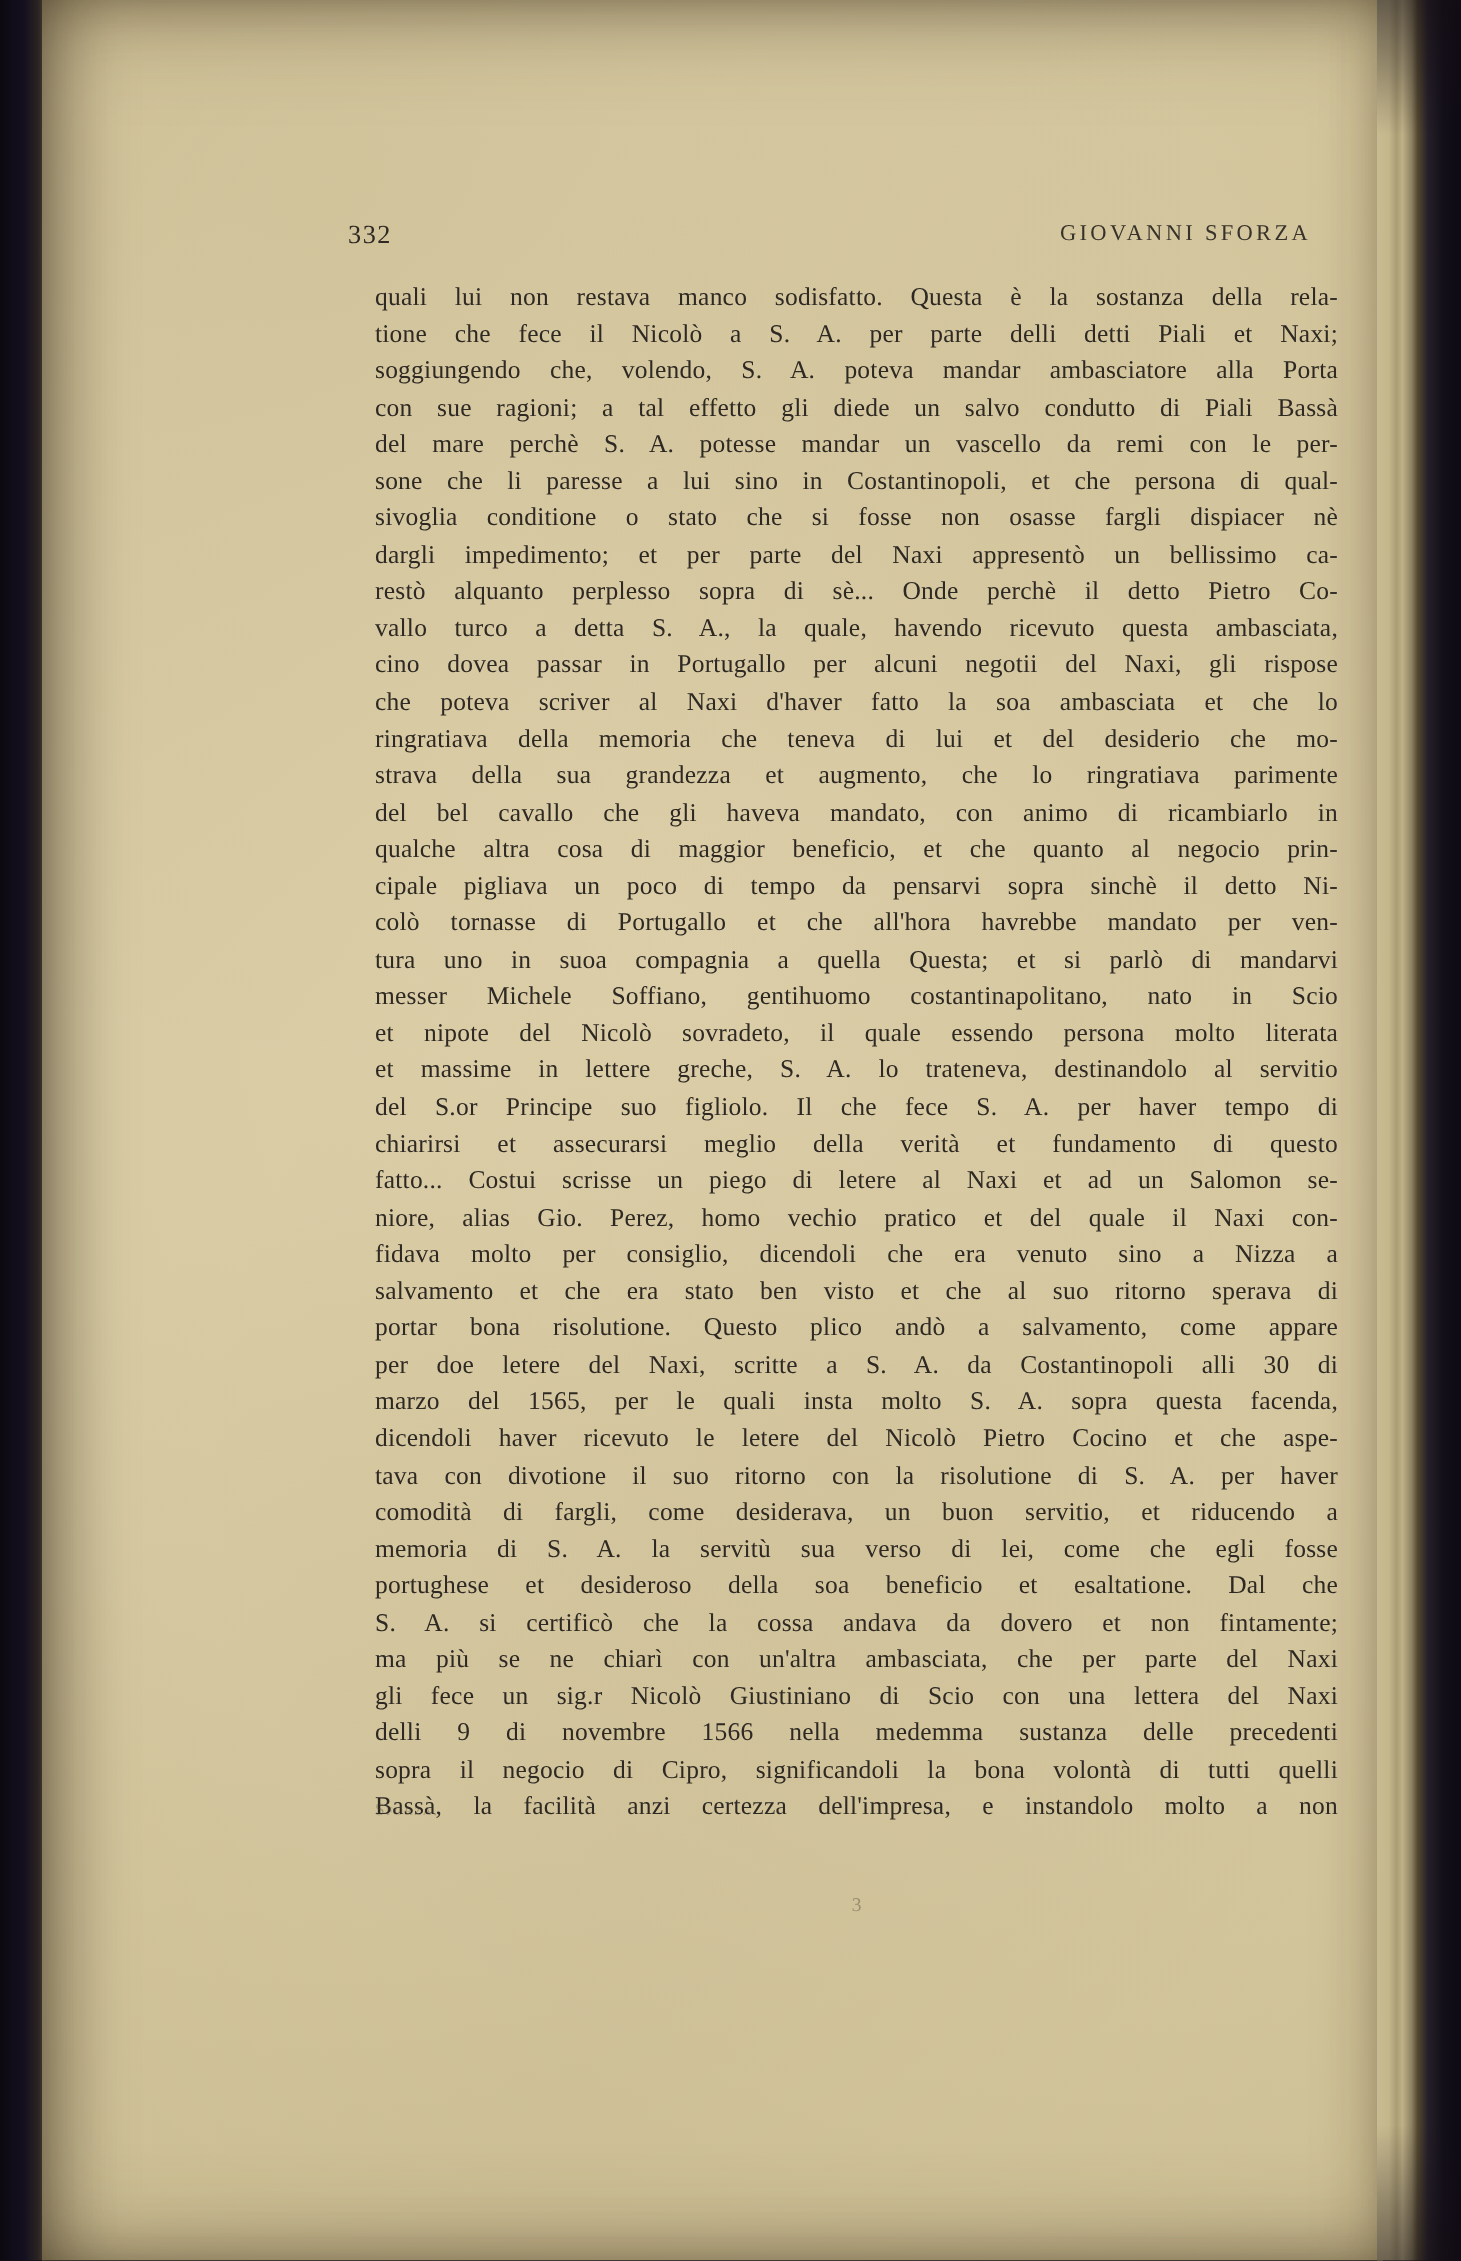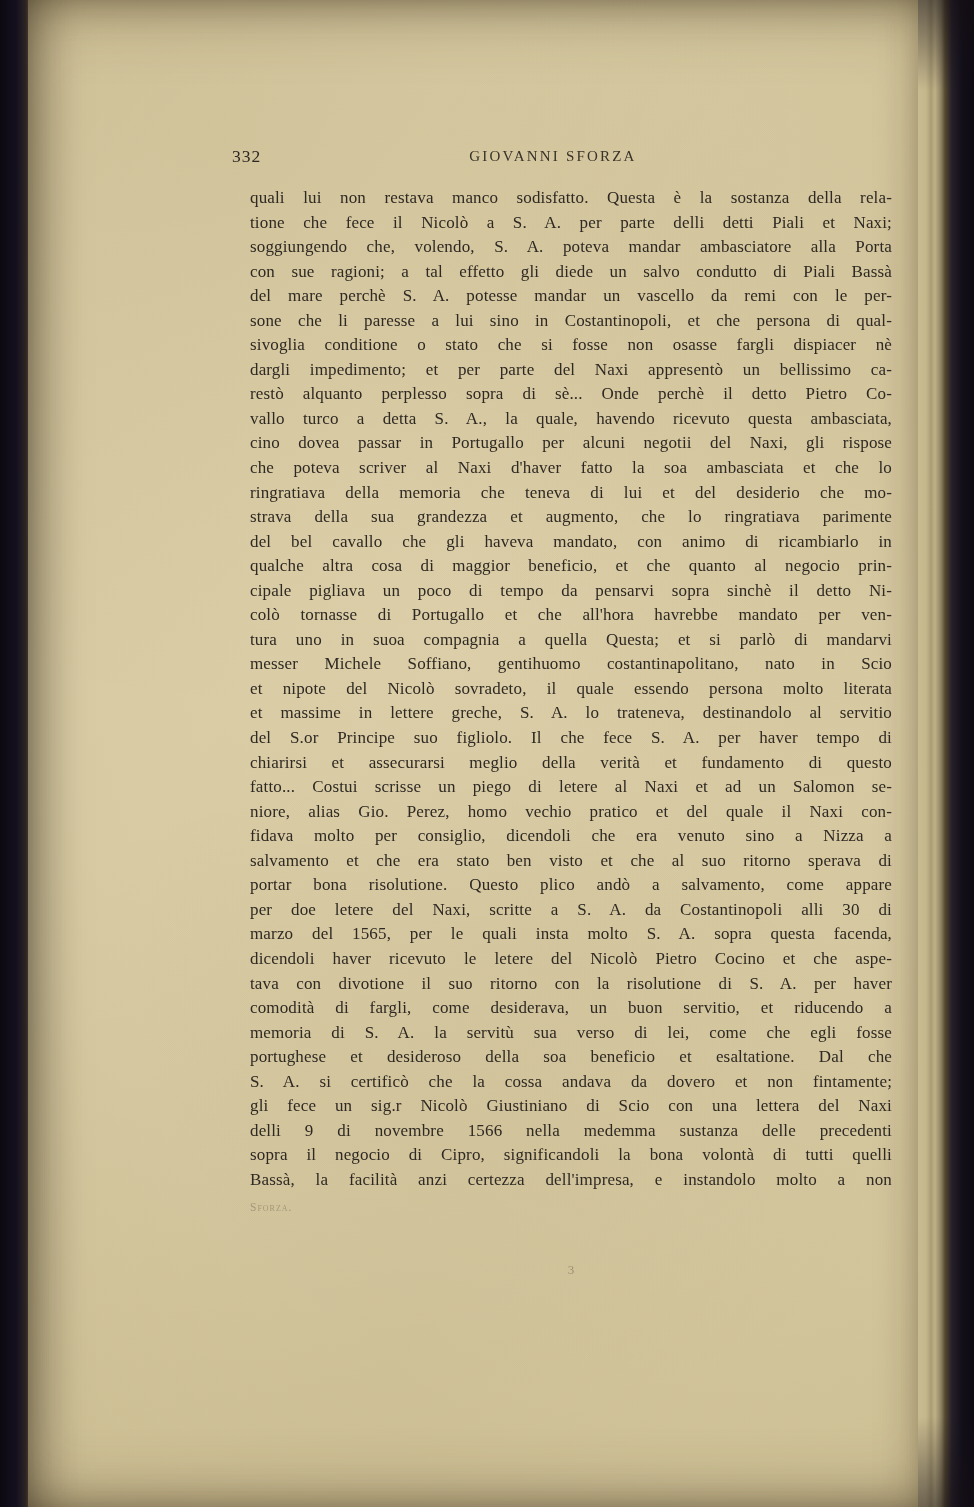--- a/index.html
+++ b/index.html
@@ -44,21 +44,21 @@
   }
   
   .header{
     position:absolute;left:204px;top:146px;width:642px;height:22px;
     color:var(--ink,#2e2923);
   }
   .pagenum{
     position:absolute;left:0;top:0;font-size:17.5px;letter-spacing:1px;
   }
   .running{
-    position:absolute;left:0;top:2px;width:100%;text-align:center;
+    position:absolute;left:0;top:2px;width:100%;text-align:right;
     font-size:15px;letter-spacing:2.2px;color:#38332a;
   }
   
   .textblock{
     position:absolute;left:222px;top:186px;width:642px;
     color:var(--ink,#2e2923);
   }
   .line{
     font-size:17px;line-height:24.55px;
     text-align:justify;text-align-last:justify;text-justify:inter-word;
@@ -120,20 +120,21 @@
         <div class="line">salvamento et che era stato ben visto et che al suo ritorno sperava di</div>
         <div class="line">portar bona risolutione. Questo plico andò a salvamento, come appare</div>
         <div class="line">per doe letere del Naxi, scritte a S. A. da Costantinopoli alli 30 di</div>
         <div class="line">marzo del 1565, per le quali insta molto S. A. sopra questa facenda,</div>
         <div class="line">dicendoli haver ricevuto le letere del Nicolò Pietro Cocino et che aspe-</div>
         <div class="line">tava con divotione il suo ritorno con la risolutione di S. A. per haver</div>
         <div class="line">comodità di fargli, come desiderava, un buon servitio, et riducendo a</div>
         <div class="line">memoria di S. A. la servitù sua verso di lei, come che egli fosse</div>
         <div class="line">portughese et desideroso della soa beneficio et esaltatione. Dal che</div>
         <div class="line">S. A. si certificò che la cossa andava da dovero et non fintamente;</div>
+        <div class="line">ma più se ne chiarì con un'altra ambasciata, che per parte del Naxi</div>
         <div class="line">gli fece un sig.r Nicolò Giustiniano di Scio con una lettera del Naxi</div>
         <div class="line">delli 9 di novembre 1566 nella medemma sustanza delle precedenti</div>
         <div class="line">sopra il negocio di Cipro, significandoli la bona volontà di tutti quelli</div>
         <div class="line">Bassà, la facilità anzi certezza dell'impresa, e instandolo molto a non</div>
       </div>
 
     <div class="sig">Sforza.</div>
     <div class="signum">3</div>
   </div>
 

